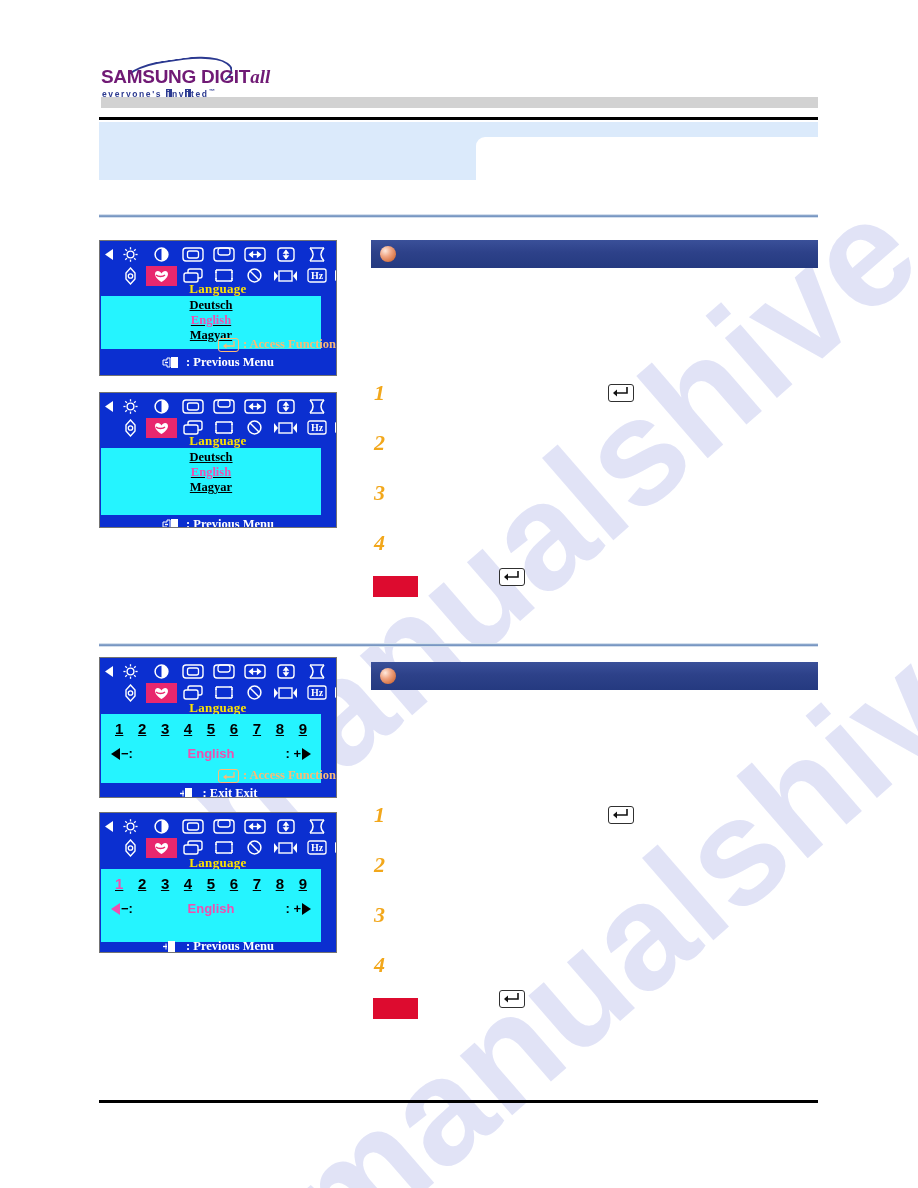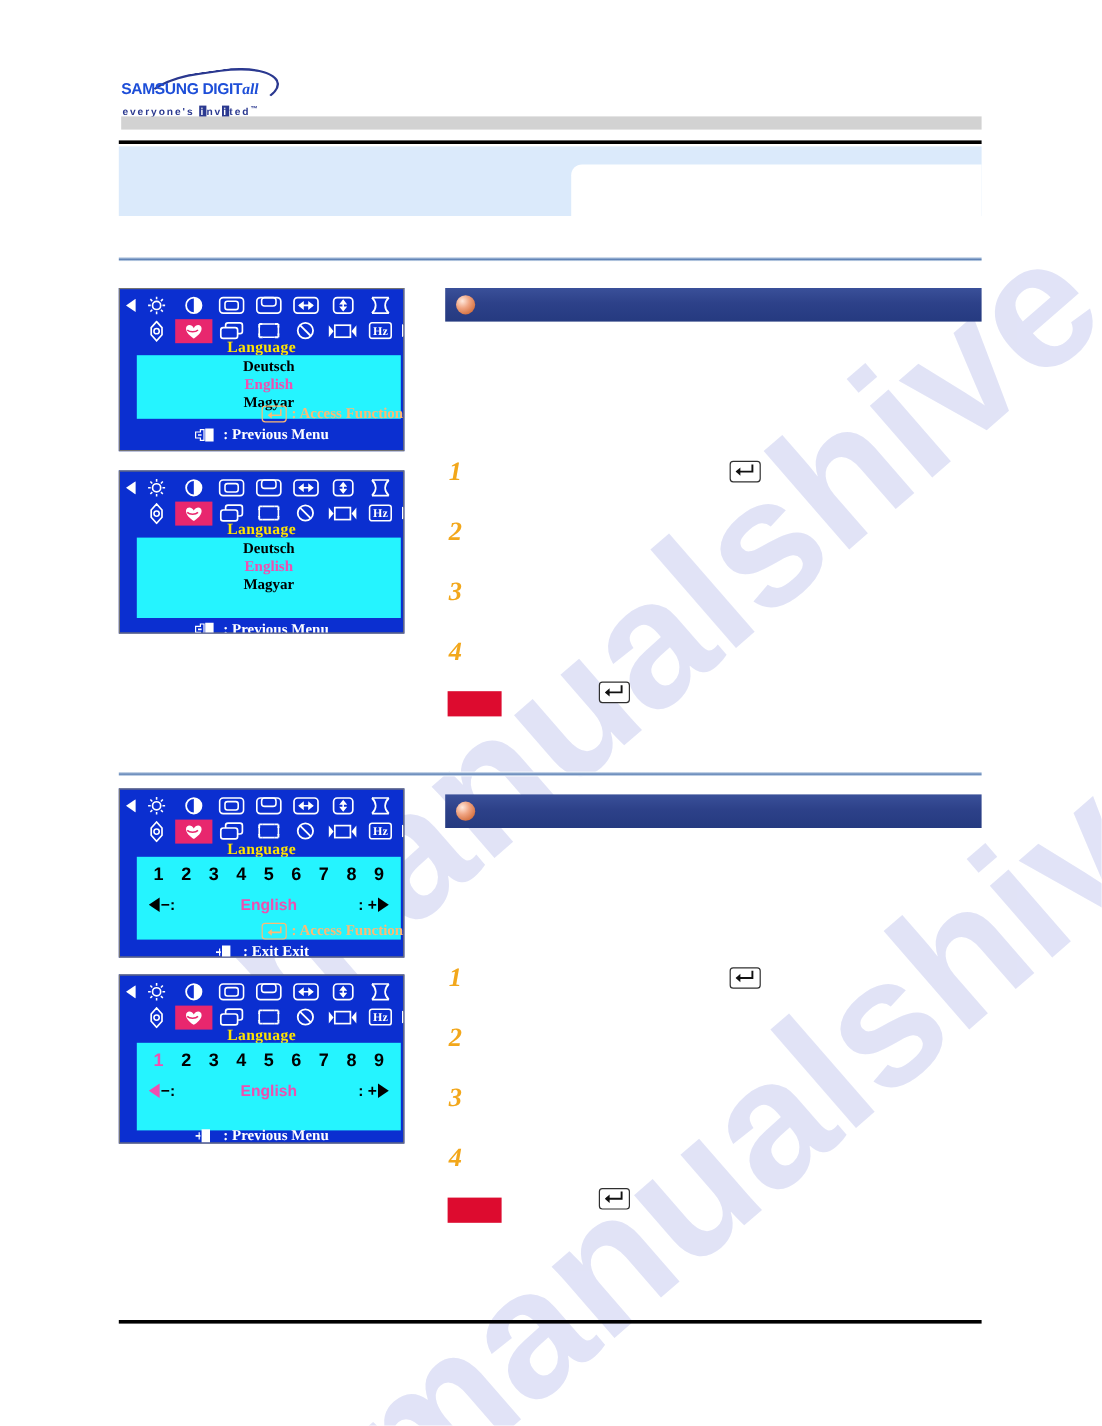--- a/index.html
+++ b/index.html
@@ -50,23 +50,23 @@
     left: 101px;
     top: 60px;
     width: 130px;
     height: 42px;
   }
   .logo-main {
     position: absolute;
     left: 0; top: 6px;
     font-family: "Liberation Sans", sans-serif;
     font-weight: 700;
-    font-size: 13px;
+    font-size: 19px;
     letter-spacing: -.3px;
-    color: #1d4ed8;
+    color: #701a75;
     white-space: nowrap;
   }
   .logo-main .ital {
     font-family: "Liberation Serif", serif;
     font-style: italic;
     font-weight: 700;
     letter-spacing: 0;
   }
   .logo-swoosh {
     position: absolute;
@@ -266,23 +266,24 @@
     text-align: center;
     color: #ffe400;
     font-size: 13px;
     font-weight: 700;
     letter-spacing: .3px;
   }
   .osd-title-1 { top: 40px; }
 
   .osd-body {
     position: absolute;
-    left: 14px;
+    left: 1px;
     width: 220px;
     background: #25f4ff;
+    text-decoration: underline;
   }
   .body-lang  { top: 55px; height: 53px; }
   .body-lang2 { top: 55px; height: 67px; }
   .body-num   { top: 56px; height: 69px; }
   .body-num2  { top: 56px; height: 73px; }
 
   .lang-list {
     text-align: center;
     color: #000000;
     font-size: 12.5px;

